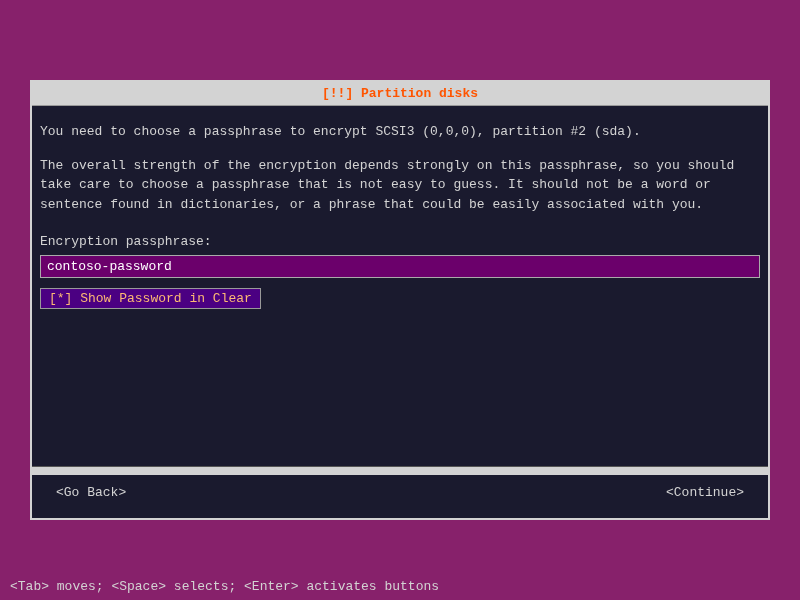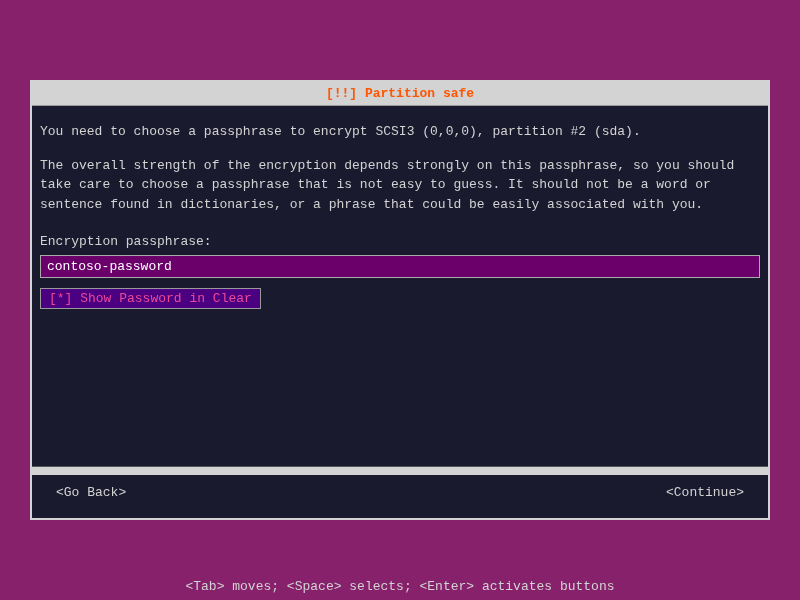--- a/index.html
+++ b/index.html
@@ -25,21 +25,20 @@
 
     .bottom-bar {
       position: absolute;
       bottom: 0;
       left: 0;
       width: 100%;
       background-color: #87216b;
       color: #d3d3d3;
       padding: 6px 10px;
       font-size: 13px;
-      text-align: center;
     }
 
     .dialog {
       width: 740px;
       background-color: #d3d3d3;
       border: 2px solid #d3d3d3;
       color: #000000;
       position: relative;
       padding: 0;
     }
@@ -91,21 +90,21 @@
       background-color: #6b006b;
       flex: 1;
       font-family: 'Courier New', Courier, monospace;
       font-size: 13px;
     }
 
     .show-password-checkbox {
       background-color: #4b0082;
       border: 1px solid #999;
       padding: 2px 8px;
-      color: #ec4899;
+      color: #fdba74;
       display: inline-block;
       margin-bottom: 16px;
       cursor: pointer;
     }
 
     .dialog-buttons {
       background-color: #1a1a2e;
       padding: 8px 20px 16px 20px;
       display: flex;
       justify-content: space-between;
@@ -127,21 +126,21 @@
       border: none;
       border-top: 1px solid #555;
       margin-bottom: 8px;
     }
   </style>
 </head>
 <body>
 
 <div class="dialog">
   <div class="dialog-title-bar">
-    <span>[!!] Partition safe</span>
+    <span>[!!] Partition disks</span>
   </div>
   <div class="dialog-content">
     <p>You need to choose a passphrase to encrypt SCSI3 (0,0,0), partition #2 (sda).</p>
     <p>The overall strength of the encryption depends strongly on this passphrase, so you should take care to choose a passphrase that is not easy to guess. It should not be a word or sentence found in dictionaries, or a phrase that could be easily associated with you.</p>
 
     <div class="passphrase-label">Encryption passphrase:</div>
     <div class="passphrase-input-row">
       <span class="passphrase-text">contoso-password</span>
     </div>
 

